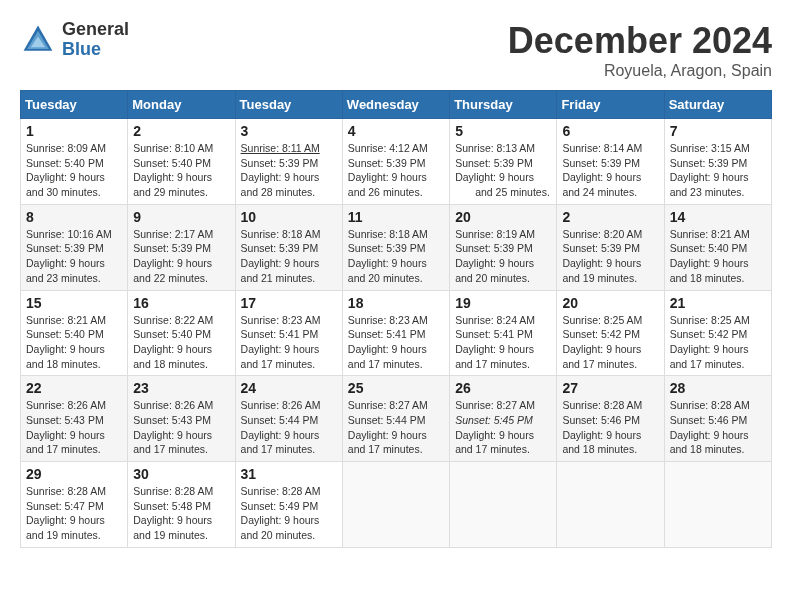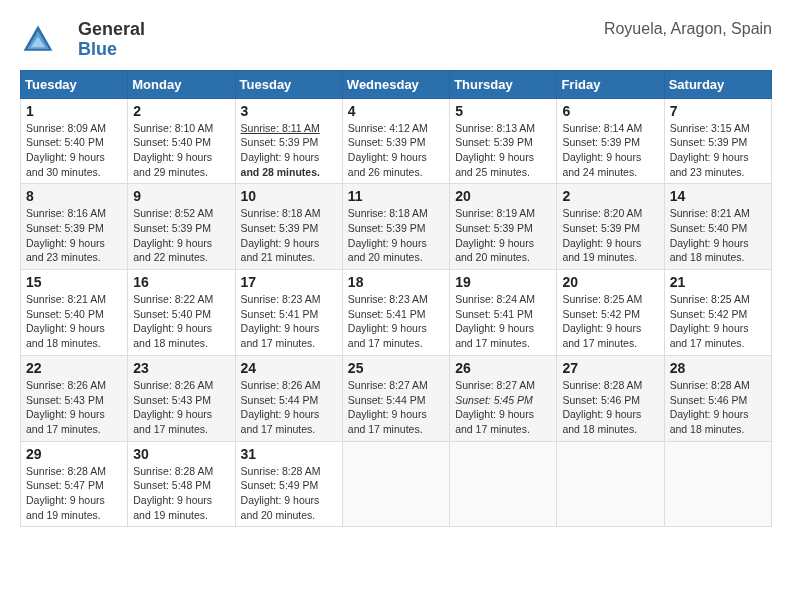--- a/index.html
+++ b/index.html
@@ -12,21 +12,21 @@
     }
     .header {
       display: flex;
       justify-content: space-between;
       align-items: flex-start;
       margin-bottom: 10px;
     }
     .logo {
       display: flex;
       align-items: center;
-      gap: 22px;
+      gap: 6px;
     }
     .logo-text {
       display: flex;
       flex-direction: column;
       line-height: 1.1;
     }
     .logo-general {
       font-size: 18px;
       font-weight: bold;
       color: #333;
@@ -98,20 +98,21 @@
       <polygon points="20,4 36,32 4,32" fill="#2c6fad"></polygon>
       <polygon points="20,10 32,30 8,30" fill="#5fa0d0"></polygon>
       <polygon points="20,16 28,28 12,28" fill="#9fcce8"></polygon>
     </svg>
     <div class="logo-text">
       <span class="logo-general">General</span>
       <span class="logo-blue">Blue</span>
     </div>
   </div>
   <div class="title-block">
+    <div class="month-title">December 2024</div>
     <div class="location-title">Royuela, Aragon, Spain</div>
   </div>
 </div>
 
 <table class="calendar">
   <thead>
     <tr>
       <th>Tuesday</th>
       <th>Monday</th>
       <th>Tuesday</th>
@@ -135,62 +136,62 @@
           <span style="display: block; line-height: 1.4;">Sunrise: 8:10 AM</span>
           <span style="display: block; line-height: 1.4;">Sunset: 5:40 PM</span>
           <span style="display: block; line-height: 1.4;">Daylight: 9 hours</span>
           <span style="display: block; line-height: 1.4;">and 29 minutes.</span>
         </td>
         <td>
           <span class="day-num">3</span>
           <span style="display: block; line-height: 1.4; text-decoration: underline;">Sunrise: 8:11 AM</span>
           <span style="display: block; line-height: 1.4;">Sunset: 5:39 PM</span>
           <span style="display: block; line-height: 1.4;">Daylight: 9 hours</span>
-          <span style="display: block; line-height: 1.4; font-weight: bold;">and 28 minutes.</span>
+          <span style="display: block; line-height: 1.4;">and 28 minutes.</span>
         </td>
         <td>
           <span class="day-num">4</span>
           <span style="display: block; line-height: 1.4;">Sunrise: 4:12 AM</span>
           <span style="display: block; line-height: 1.4;">Sunset: 5:39 PM</span>
           <span style="display: block; line-height: 1.4;">Daylight: 9 hours</span>
           <span style="display: block; line-height: 1.4;">and 26 minutes.</span>
         </td>
         <td>
           <span class="day-num">5</span>
           <span style="display: block; line-height: 1.4;">Sunrise: 8:13 AM</span>
           <span style="display: block; line-height: 1.4;">Sunset: 5:39 PM</span>
           <span style="display: block; line-height: 1.4;">Daylight: 9 hours</span>
-          <span style="display: block; line-height: 1.4;">and 25 minutes.</span>
+          <span style="display: block; line-height: 1.4; margin-left: 20px;">and 25 minutes.</span>
         </td>
         <td>
           <span class="day-num">6</span>
           <span style="display: block; line-height: 1.4;">Sunrise: 8:14 AM</span>
           <span style="display: block; line-height: 1.4;">Sunset: 5:39 PM</span>
           <span style="display: block; line-height: 1.4;">Daylight: 9 hours</span>
           <span style="display: block; line-height: 1.4;">and 24 minutes.</span>
         </td>
         <td>
           <span class="day-num">7</span>
           <span style="display: block; line-height: 1.4;">Sunrise: 3:15 AM</span>
           <span style="display: block; line-height: 1.4;">Sunset: 5:39 PM</span>
           <span style="display: block; line-height: 1.4;">Daylight: 9 hours</span>
           <span style="display: block; line-height: 1.4;">and 23 minutes.</span>
         </td>
       </tr>
       <tr>
         <td>
           <span class="day-num">8</span>
-          <span style="display: block; line-height: 1.4;">Sunrise: 8:16 AM</span>
+          <span style="display: block; line-height: 1.4;">Sunrise: 10:16 AM</span>
           <span style="display: block; line-height: 1.4;">Sunset: 5:39 PM</span>
           <span style="display: block; line-height: 1.4;">Daylight: 9 hours</span>
           <span style="display: block; line-height: 1.4;">and 23 minutes.</span>
         </td>
         <td>
           <span class="day-num">9</span>
-          <span style="display: block; line-height: 1.4;">Sunrise: 8:52 AM</span>
+          <span style="display: block; line-height: 1.4;">Sunrise: 2:17 AM</span>
           <span style="display: block; line-height: 1.4;">Sunset: 5:39 PM</span>
           <span style="display: block; line-height: 1.4;">Daylight: 9 hours</span>
           <span style="display: block; line-height: 1.4;">and 22 minutes.</span>
         </td>
         <td>
           <span class="day-num">10</span>
           <span style="display: block; line-height: 1.4;">Sunrise: 8:18 AM</span>
           <span style="display: block; line-height: 1.4;">Sunset: 5:39 PM</span>
           <span style="display: block; line-height: 1.4;">Daylight: 9 hours</span>
           <span style="display: block; line-height: 1.4;">and 21 minutes.</span>

